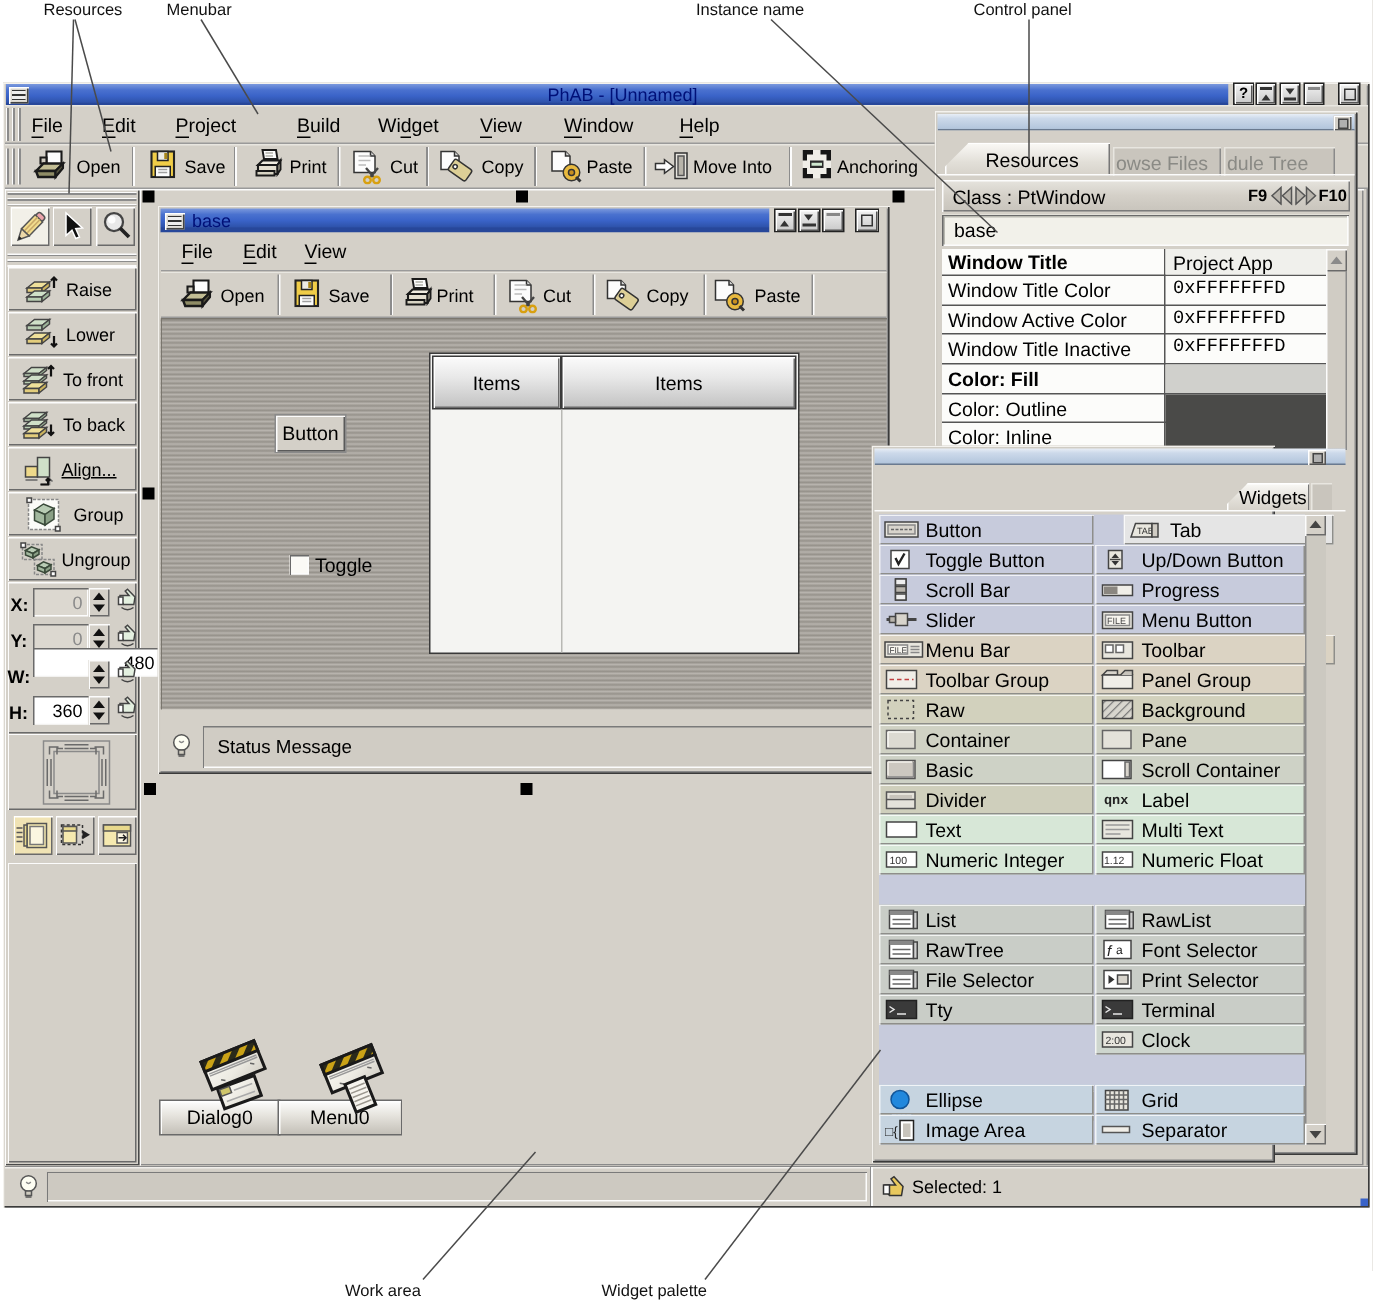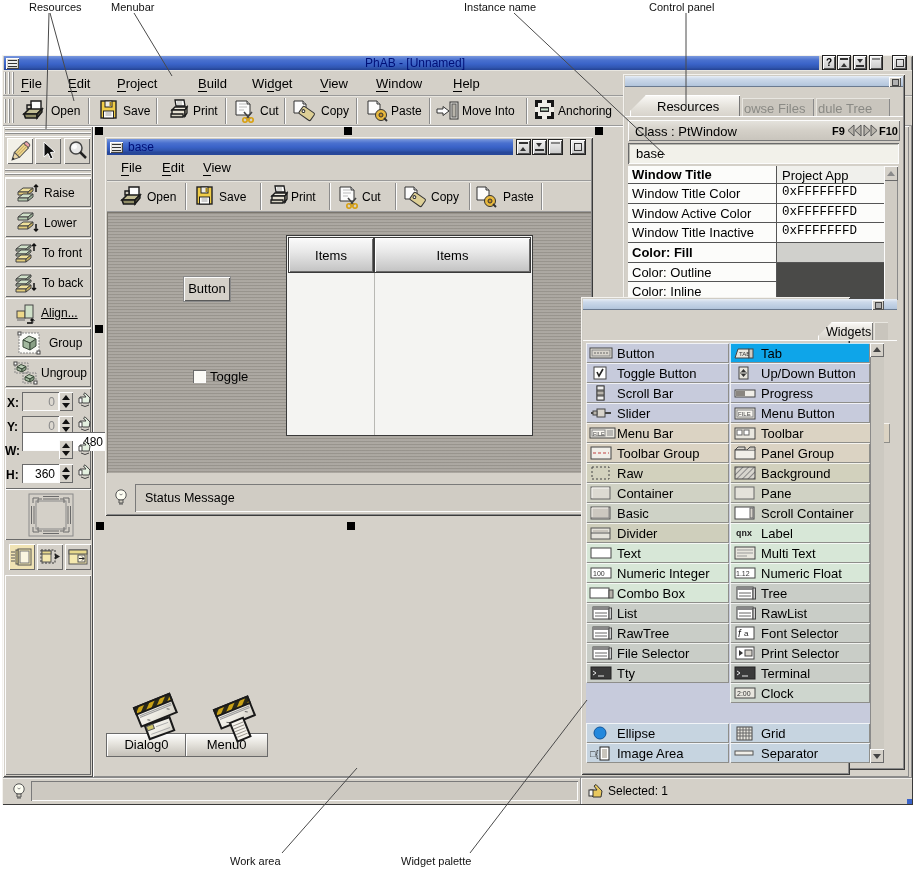--- a/index.html
+++ b/index.html
@@ -680,21 +680,21 @@
   <div id="palette" class="abs" style="left:5px;top:46px;width:284px;height:420px;background:#c7cbdc;">
     <div class="prow" style="top:0;">
       <div class="pc l" style="background:#c7cbdc;">
           <svg width="25" height="16" viewBox="0 0 25 16">
             <rect x="1" y="3" width="22" height="10" fill="#e8e6de" stroke="#444"></rect>
             <rect x="3" y="5" width="18" height="6" fill="#d8d4cc" stroke="#888"></rect>
             <path d="M5 8 h14" stroke="#666" stroke-dasharray="2 1"></path>
           </svg>
           <span class="t">Button</span>
         </div>
-      <div class="pc r" style="background:#0ea5e9;">
+      <div class="pc r" style="background:#e5e5e5;margin-left:19px;">
           <svg width="25" height="16" viewBox="0 0 25 16">
             <path d="M2 13 L5 4 L16 4 L16 13 Z" fill="#e8e6de" stroke="#444"></path>
             <text x="6" y="11" font-size="6" fill="#333">TAB</text>
             <rect x="16" y="4" width="4" height="9" fill="#d0ccc4" stroke="#444"></rect>
           </svg>
           <span class="t">Tab</span>
         </div>
     </div>
     <div class="prow" style="top:20px;">
       <div class="pc l" style="background:#c7cbdc;">
@@ -876,38 +876,20 @@
             <text x="4" y="11" font-size="7" fill="#333">100</text>
           </svg>
           <span class="t">Numeric Integer</span>
         </div>
       <div class="pc r" style="background:#d7e7d7;">
           <svg width="25" height="16" viewBox="0 0 25 16">
             <rect x="2" y="3" width="20" height="10" fill="#fff" stroke="#444"></rect>
             <text x="3" y="11" font-size="7" fill="#333">1.12</text>
           </svg>
           <span class="t">Numeric Float</span>
-        </div>
-    </div>
-    <div class="prow" style="top:240px;">
-      <div class="pc l" style="background:#d7e7d7;">
-          <svg width="25" height="16" viewBox="0 0 25 16">
-            <rect x="1" y="3" width="19" height="10" fill="#fff" stroke="#444"></rect>
-            <rect x="20" y="5" width="4" height="8" fill="#b8b4ac" stroke="#444"></rect>
-          </svg>
-          <span class="t">Combo Box</span>
-        </div>
-      <div class="pc r" style="background:#c9cdc7;">
-          <svg width="25" height="16" viewBox="0 0 25 16">
-            <rect x="4" y="2" width="16" height="12" fill="#fff" stroke="#444"></rect>
-            <rect x="4" y="2" width="16" height="3" fill="#888"></rect>
-            <path d="M6 8 h12 M6 11 h12" stroke="#666"></path>
-            <rect x="20" y="3" width="2.5" height="11" fill="#d0d0d0" stroke="#444"></rect>
-          </svg>
-          <span class="t">Tree</span>
         </div>
     </div>
     <div class="prow" style="top:260px;">
       <div class="pc l" style="background:#c9cdc7;">
           <svg width="25" height="16" viewBox="0 0 25 16">
             <rect x="4" y="2" width="16" height="12" fill="#fff" stroke="#444"></rect>
             <rect x="4" y="2" width="16" height="3" fill="#888"></rect>
             <path d="M6 8 h12 M6 11 h12" stroke="#666"></path>
             <rect x="20" y="3" width="2.5" height="11" fill="#d0d0d0" stroke="#444"></rect>
           </svg>

